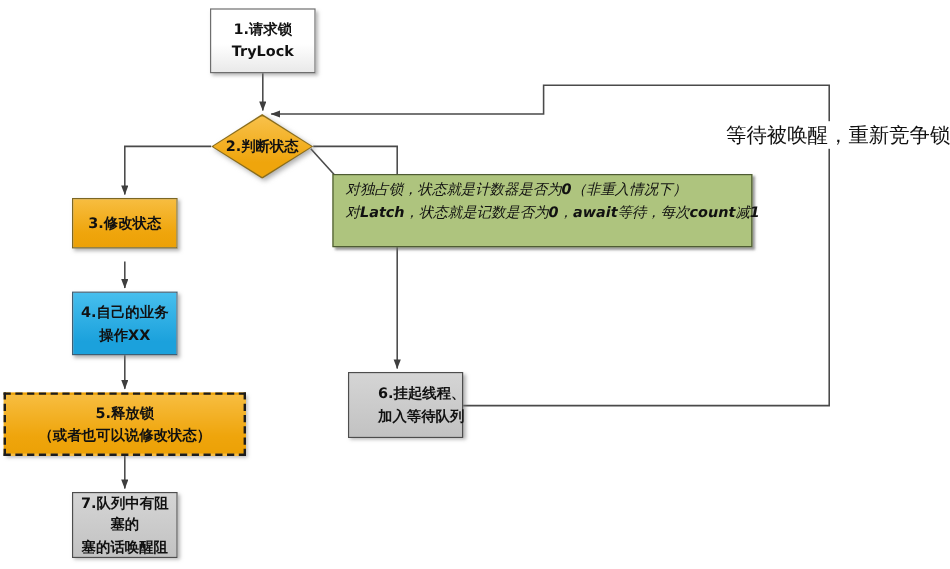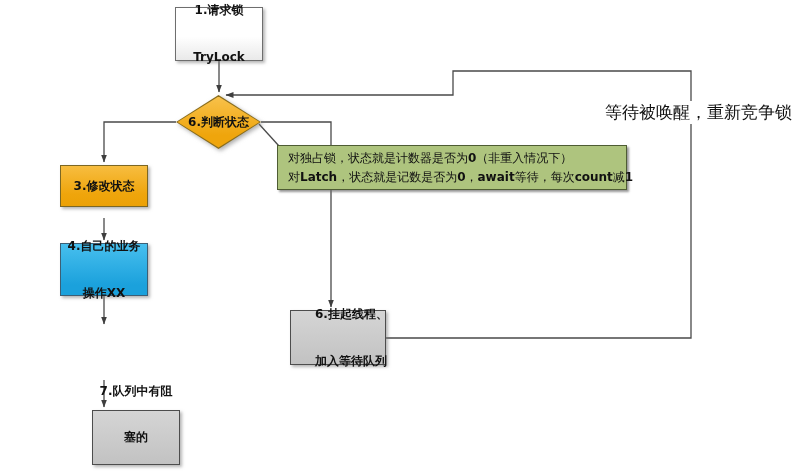--- a/index.html
+++ b/index.html
@@ -6,42 +6,41 @@
   #canvas{
     position:relative;width:792px;height:474px;background:#ffffff;overflow:hidden;
     font-family:"DejaVu Sans","Liberation Sans",sans-serif;color:#111;
   }
   #wires{position:absolute;left:0;top:0;width:792px;height:474px;}
   .node{
     position:absolute;display:flex;flex-direction:column;justify-content:center;
     text-align:center;font-weight:bold;font-size:12px;line-height:1.55;
     border:1px solid #5a5a5a;box-shadow:2px 2px 3px rgba(120,120,120,.55);
     box-sizing:border-box;
-    gap:28px;
   }
   .white{background:linear-gradient(180deg,#ffffff 55%,#e9e9e9 100%);border-color:#6e6e6e;}
   .orange{background:linear-gradient(180deg,#f7bd40 0%,#efa50c 70%,#eca106 100%);border-color:#7c6724;}
   .blue{background:linear-gradient(180deg,#47bfee 0%,#1ba1dc 80%);border-color:#3d5f75;}
   .gray{background:linear-gradient(180deg,#d5d5d5 0%,#c2c2c2 100%);border-color:#4d4d4d;}
   .dashed{border:2px dashed #1c1c1c;}
   
   #decision{position:absolute;left:176px;top:95px;width:85px;height:54px;
     filter:drop-shadow(2px 2px 2px rgba(120,120,120,.6));}
   #decision .dm-border{position:absolute;inset:0;background:#8a6d1c;
     clip-path:polygon(50% 0%,100% 50%,50% 100%,0% 50%);}
   #decision .dm-fill{position:absolute;inset:1.5px;
     background:linear-gradient(180deg,#f8c14a 0%,#efa50c 75%);
     clip-path:polygon(50% 0%,100% 50%,50% 100%,0% 50%);}
   #decision .dm-label{position:absolute;inset:0;display:flex;align-items:center;
     justify-content:center;font-weight:bold;font-size:12px;}
   
   #note{
-    position:absolute;left:277px;top:145px;width:350px;height:45px;box-sizing:border-box;
+    position:absolute;left:277px;top:145px;width:350px;height:61px;box-sizing:border-box;
     background:#aec47e;border:1px solid #4e5c33;box-shadow:2px 2px 2px rgba(110,110,110,.7);
-    font-size:12px;line-height:1.55;padding:3px 0 0 10px;text-align:left;
+    font-size:12px;line-height:1.55;padding:3px 0 0 10px;text-align:left;font-style:italic;
   }
   #note .b{font-weight:bold;}
   
   #wait-label{
     position:absolute;left:603px;top:101px;background:#ffffff;padding:0 2px;
     font-size:17px;white-space:nowrap;
   }
   .ln{white-space:nowrap;}
   #step6{padding-left:24px;text-align:left;}
   #step5 .ln, #step1 .ln, #step3 .ln, #step4 .ln, #step7 .ln{white-space:nowrap;}
@@ -70,34 +69,38 @@
   </svg>
 
   <div class="node white" id="step1" style="left:175px;top:7px;width:88px;height:54px;">
       <div class="ln">1.请求锁</div>
       <div class="ln">TryLock</div>
     </div>
 
   <div id="decision">
     <div class="dm-border"></div>
     <div class="dm-fill"></div>
-    <div class="dm-label">6.判断状态</div>
+    <div class="dm-label">2.判断状态</div>
   </div>
 
   <div class="node orange" id="step3" style="left:60px;top:165px;width:88px;height:42px;">
       <div class="ln">3.修改状态</div>
     </div>
 
   <div class="node blue" id="step4" style="left:60px;top:243px;width:88px;height:53px;">
       <div class="ln">4.自己的业务</div>
       <div class="ln">操作XX</div>
     </div>
 
+  <div class="node orange dashed" id="step5" style="left:3px;top:327px;width:202px;height:53px;">
+      <div class="ln">5.释放锁</div>
+      <div class="ln">（或者也可以说修改状态）</div>
+    </div>
 
-  <div class="node gray" id="step7" style="left:60px;top:410px;width:88px;height:55px;margin-left:32px;">
+  <div class="node gray" id="step7" style="left:60px;top:410px;width:88px;height:55px;">
       <div class="ln">7.队列中有阻</div>
       <div class="ln">塞的</div>
       <div class="ln">塞的话唤醒阻</div>
     </div>
 
   <div class="node gray" id="step6" style="left:290px;top:310px;width:96px;height:55px;">
       <div class="ln">6.挂起线程、</div>
       <div class="ln">加入等待队列</div>
     </div>
 

